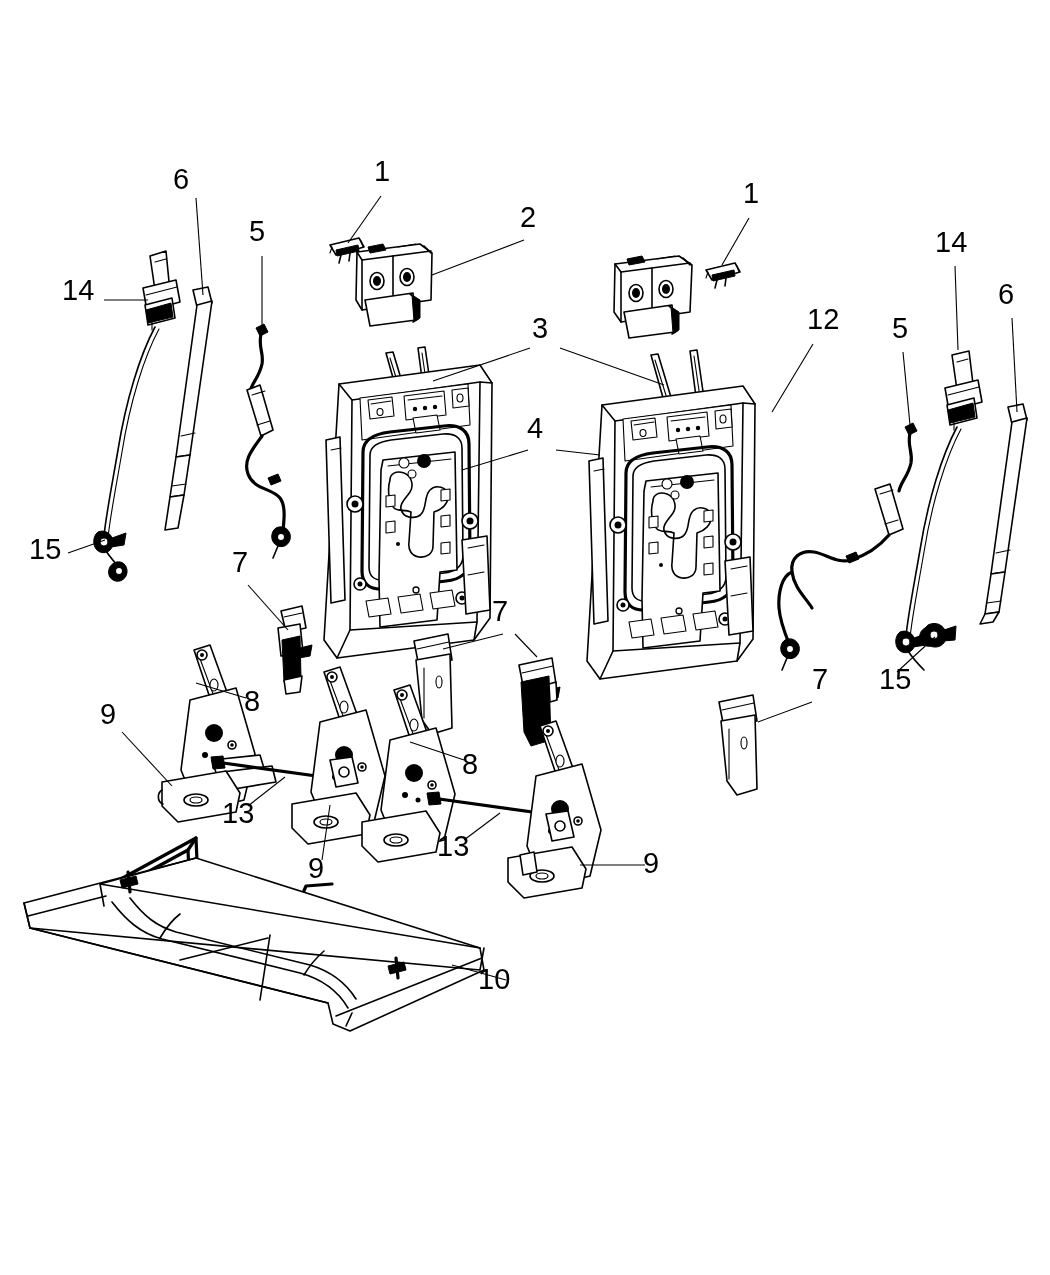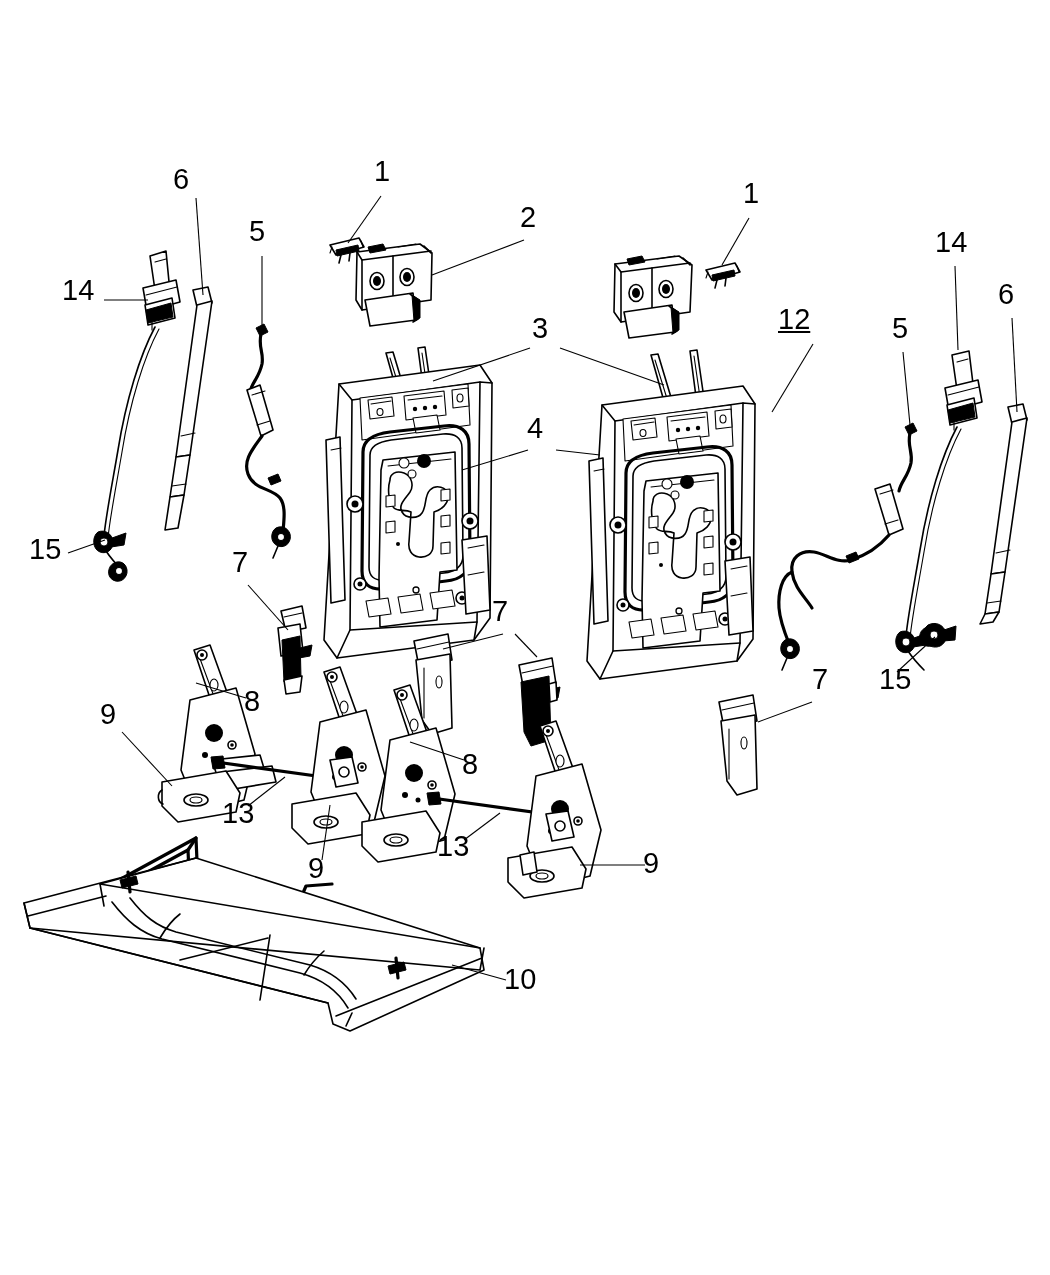--- a/index.html
+++ b/index.html
@@ -515,31 +515,31 @@
   <div class="callout-layer">
     <span class="callout" style="left:173px; top:165px;">6</span>
     <span class="callout" style="left:374px; top:157px;">1</span>
     <span class="callout" style="left:520px; top:203px;">2</span>
     <span class="callout" style="left:743px; top:179px;">1</span>
     <span class="callout" style="left:935px; top:228px;">14</span>
     <span class="callout" style="left:249px; top:217px;">5</span>
     <span class="callout" style="left:998px; top:280px;">6</span>
     <span class="callout" style="left:62px;  top:276px;">14</span>
     <span class="callout" style="left:532px; top:314px;">3</span>
-    <span class="callout" style="left:778px; top:305px;text-decoration:underline;">12</span>
+    <span class="callout" style="left:807px; top:305px;">12</span>
     <span class="callout" style="left:892px; top:314px;">5</span>
     <span class="callout" style="left:527px; top:414px;">4</span>
     <span class="callout" style="left:29px;  top:535px;">15</span>
     <span class="callout" style="left:232px; top:548px;">7</span>
     <span class="callout" style="left:492px; top:597px;">7</span>
     <span class="callout" style="left:812px; top:665px;">7</span>
     <span class="callout" style="left:879px; top:665px;">15</span>
     <span class="callout" style="left:244px; top:687px;">8</span>
     <span class="callout" style="left:100px; top:700px;">9</span>
     <span class="callout" style="left:462px; top:750px;">8</span>
     <span class="callout" style="left:222px; top:799px;">13</span>
     <span class="callout" style="left:308px; top:854px;">9</span>
     <span class="callout" style="left:437px; top:832px;">13</span>
     <span class="callout" style="left:643px; top:849px;">9</span>
-    <span class="callout" style="left:504px; top:965px;">10</span>
+    <span class="callout" style="left:478px; top:965px;">10</span>
   </div>
 
 </div>
 
 </body></html>

